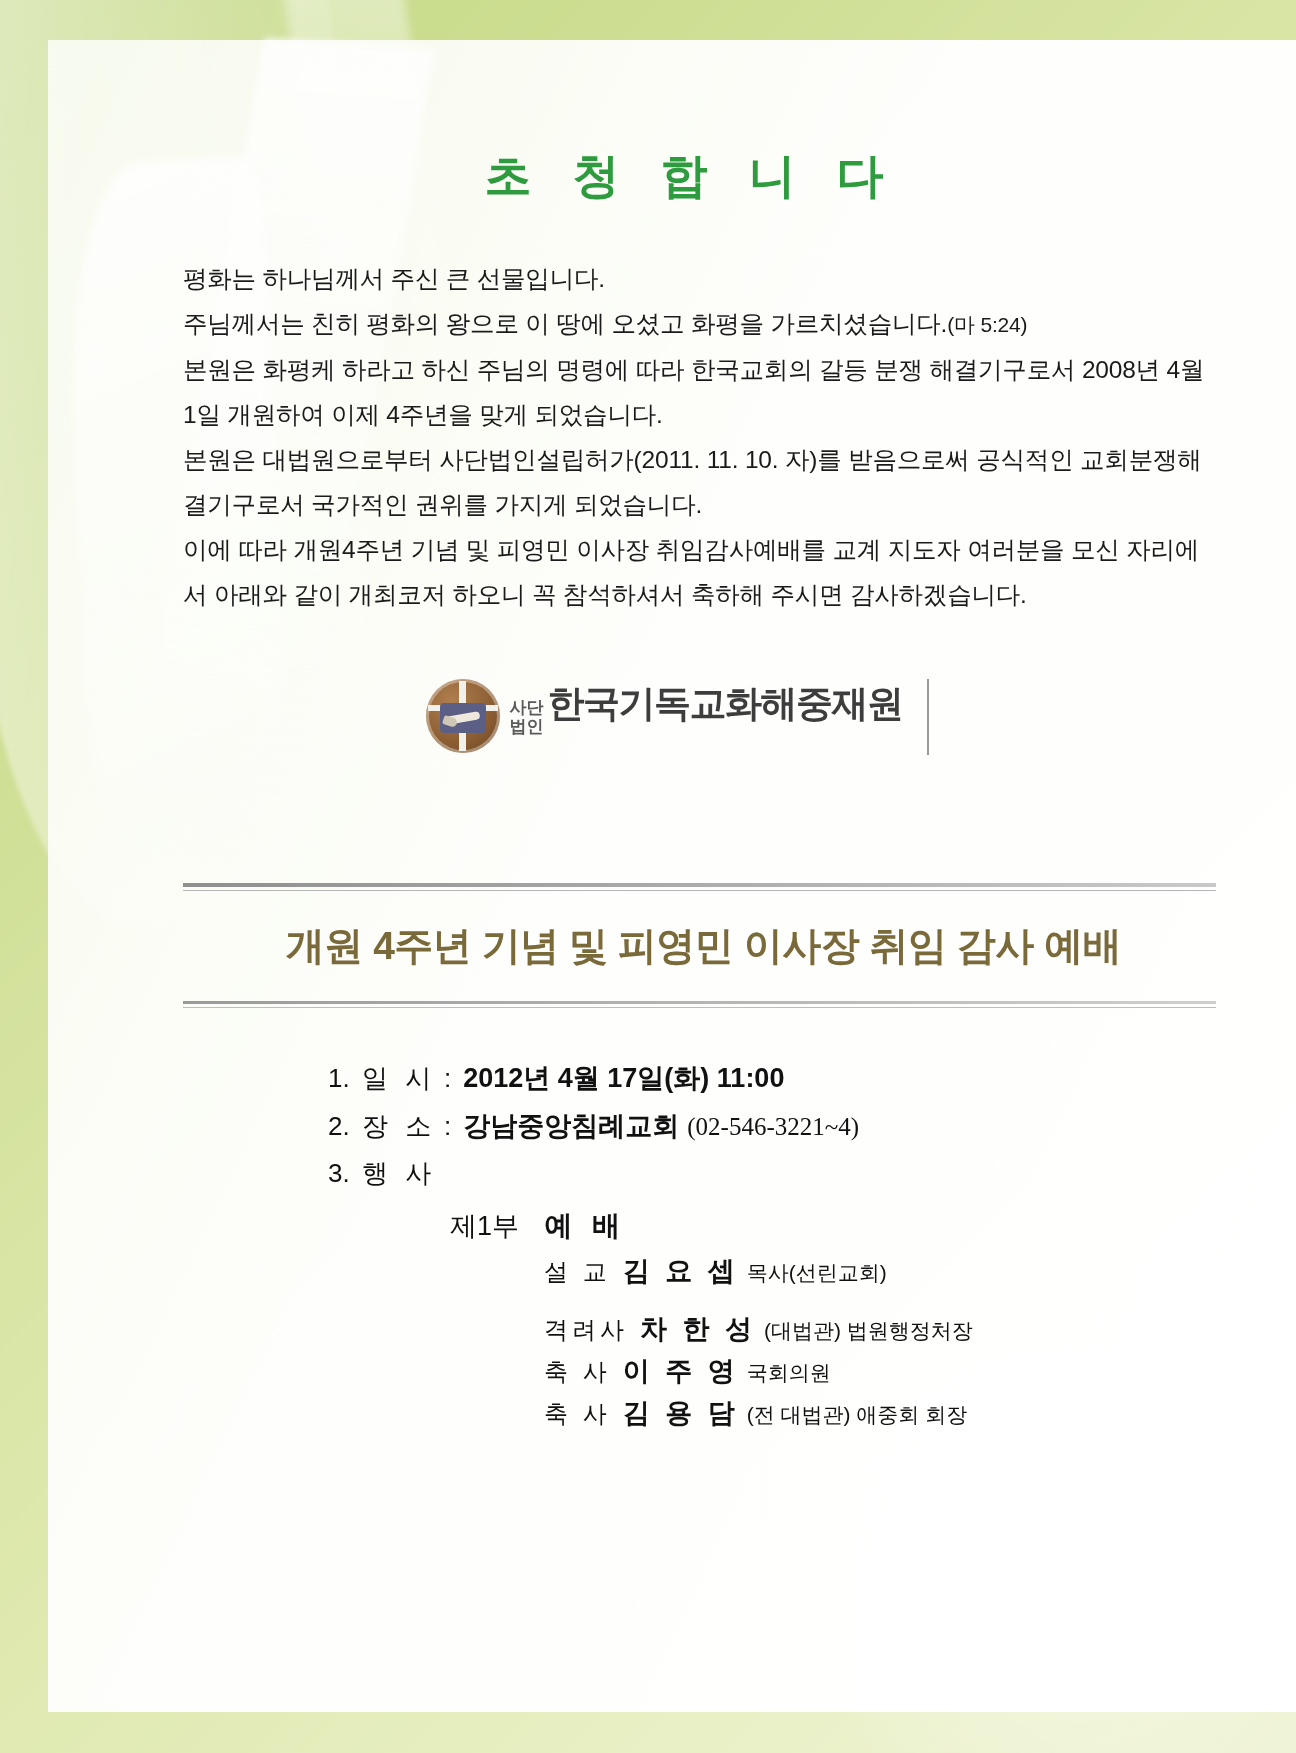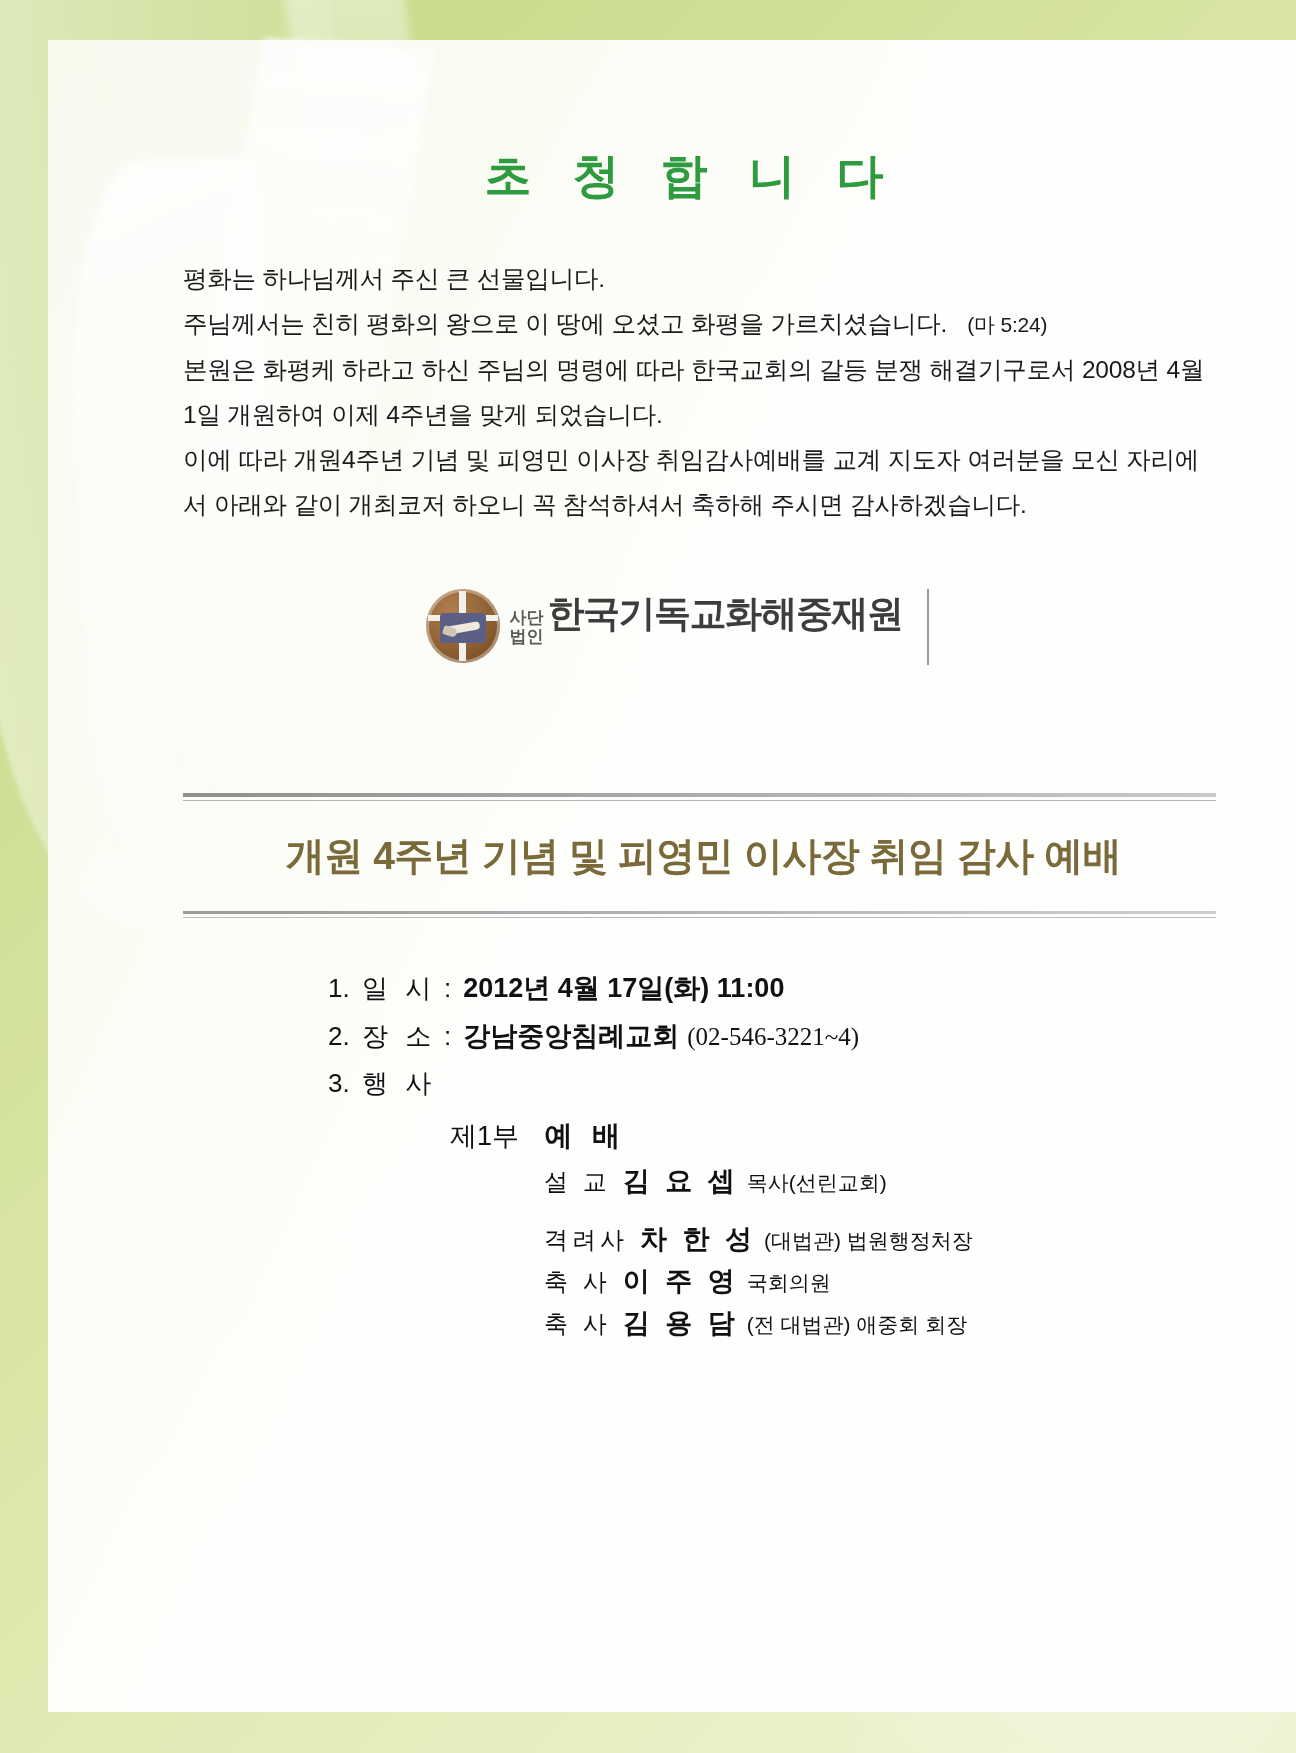--- a/index.html
+++ b/index.html
@@ -105,21 +105,20 @@
     font-size: 24.5px;
     line-height: 45px;
     color: #1a1a1a;
     letter-spacing: -0.2px;
   }
   .body-text p {
     margin: 0;
   }
   .body-text .small-ref {
     font-size: 21px;
-    margin-left: 20px;
   }
 
   
   .signature {
     position: relative;
     margin-top: 62px;
     display: flex;
     align-items: flex-start;
     justify-content: center;
     gap: 0px;
@@ -339,20 +338,21 @@
     <div class="content">
 
       <div class="main-title">초 청 합 니 다</div>
 
       <div class="body-text">
         <p>평화는 하나님께서 주신 큰 선물입니다.</p>
         <p>
           <span>주님께서는 친히 평화의 왕으로 이 땅에 오셨고 화평을 가르치셨습니다.</span><span class="small-ref">(마 5:24)</span>
         </p>
         <p>본원은 화평케 하라고 하신 주님의  명령에 따라 한국교회의 갈등 분쟁 해결기구로서 2008년 4월 1일 개원하여 이제 4주년을 맞게 되었습니다.</p>
+        <p>본원은 대법원으로부터 사단법인설립허가(2011. 11. 10. 자)를 받음으로써 공식적인 교회분쟁해결기구로서 국가적인 권위를 가지게 되었습니다.</p>
         <p>이에 따라 개원4주년 기념 및 피영민 이사장 취임감사예배를 교계 지도자 여러분을 모신 자리에서 아래와 같이 개최코저 하오니 꼭 참석하셔서 축하해 주시면 감사하겠습니다.</p>
       </div>
 
       <div class="signature">
         <div class="logo-mark">
           <div class="logo-center"></div>
         </div>
         <div class="org-name">
           <span class="org-prefix">
             <span>사단</span>

